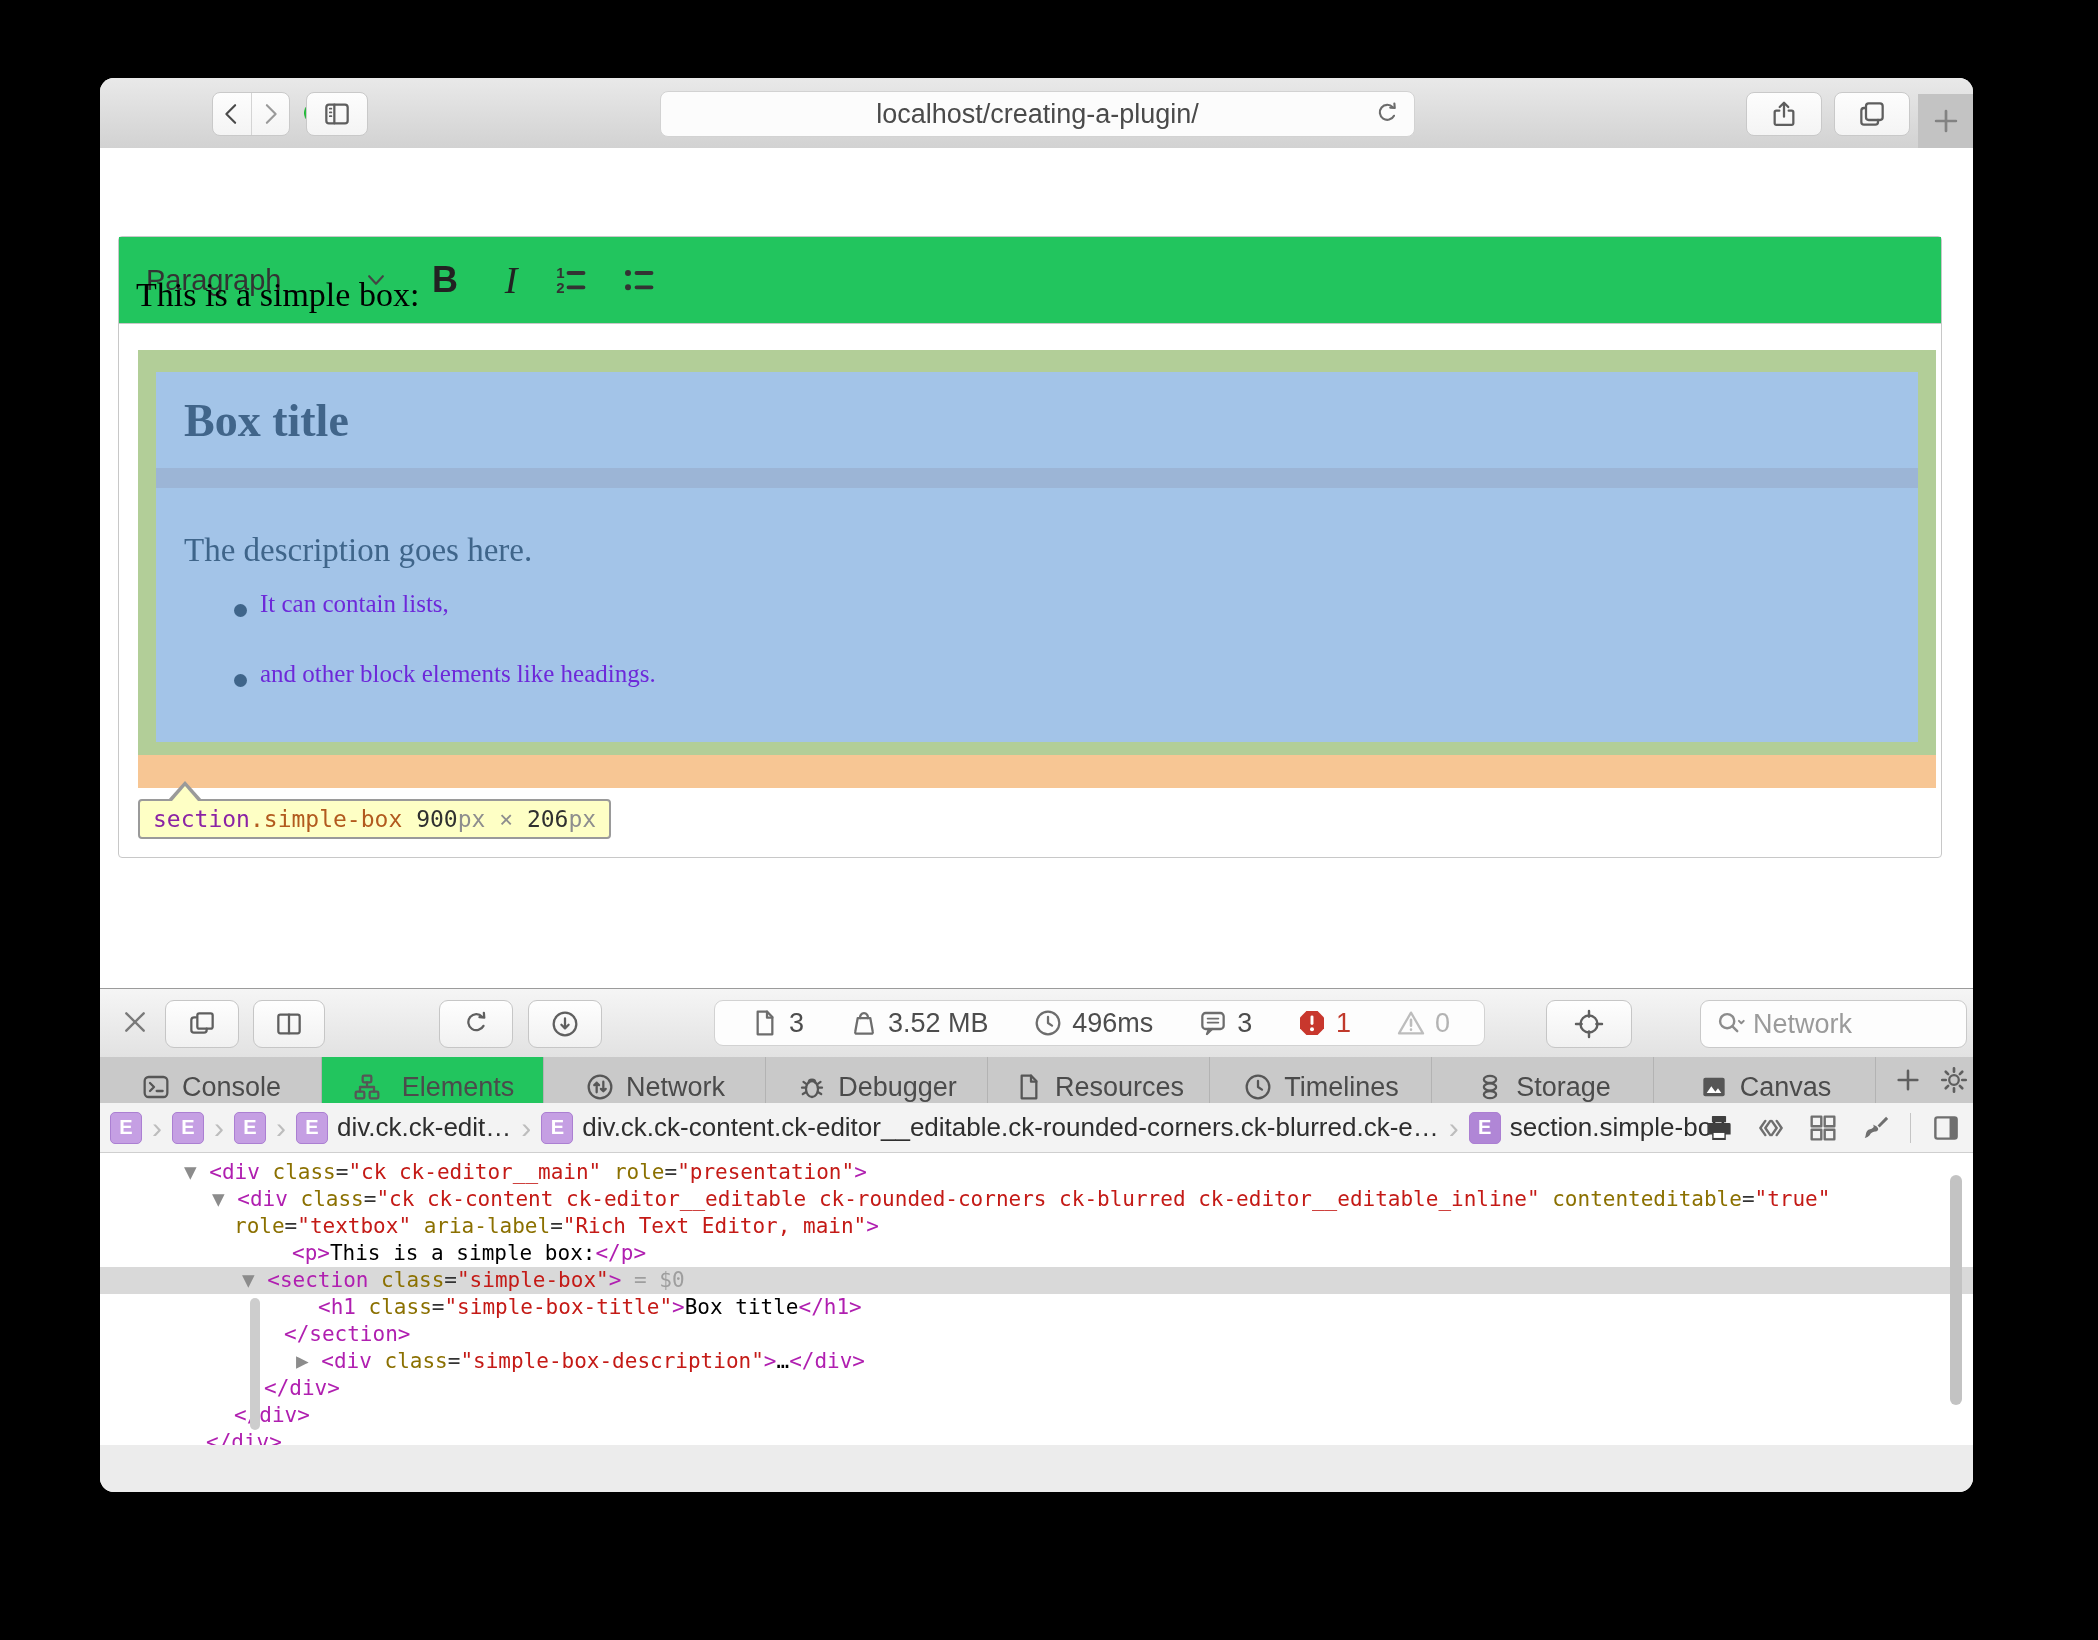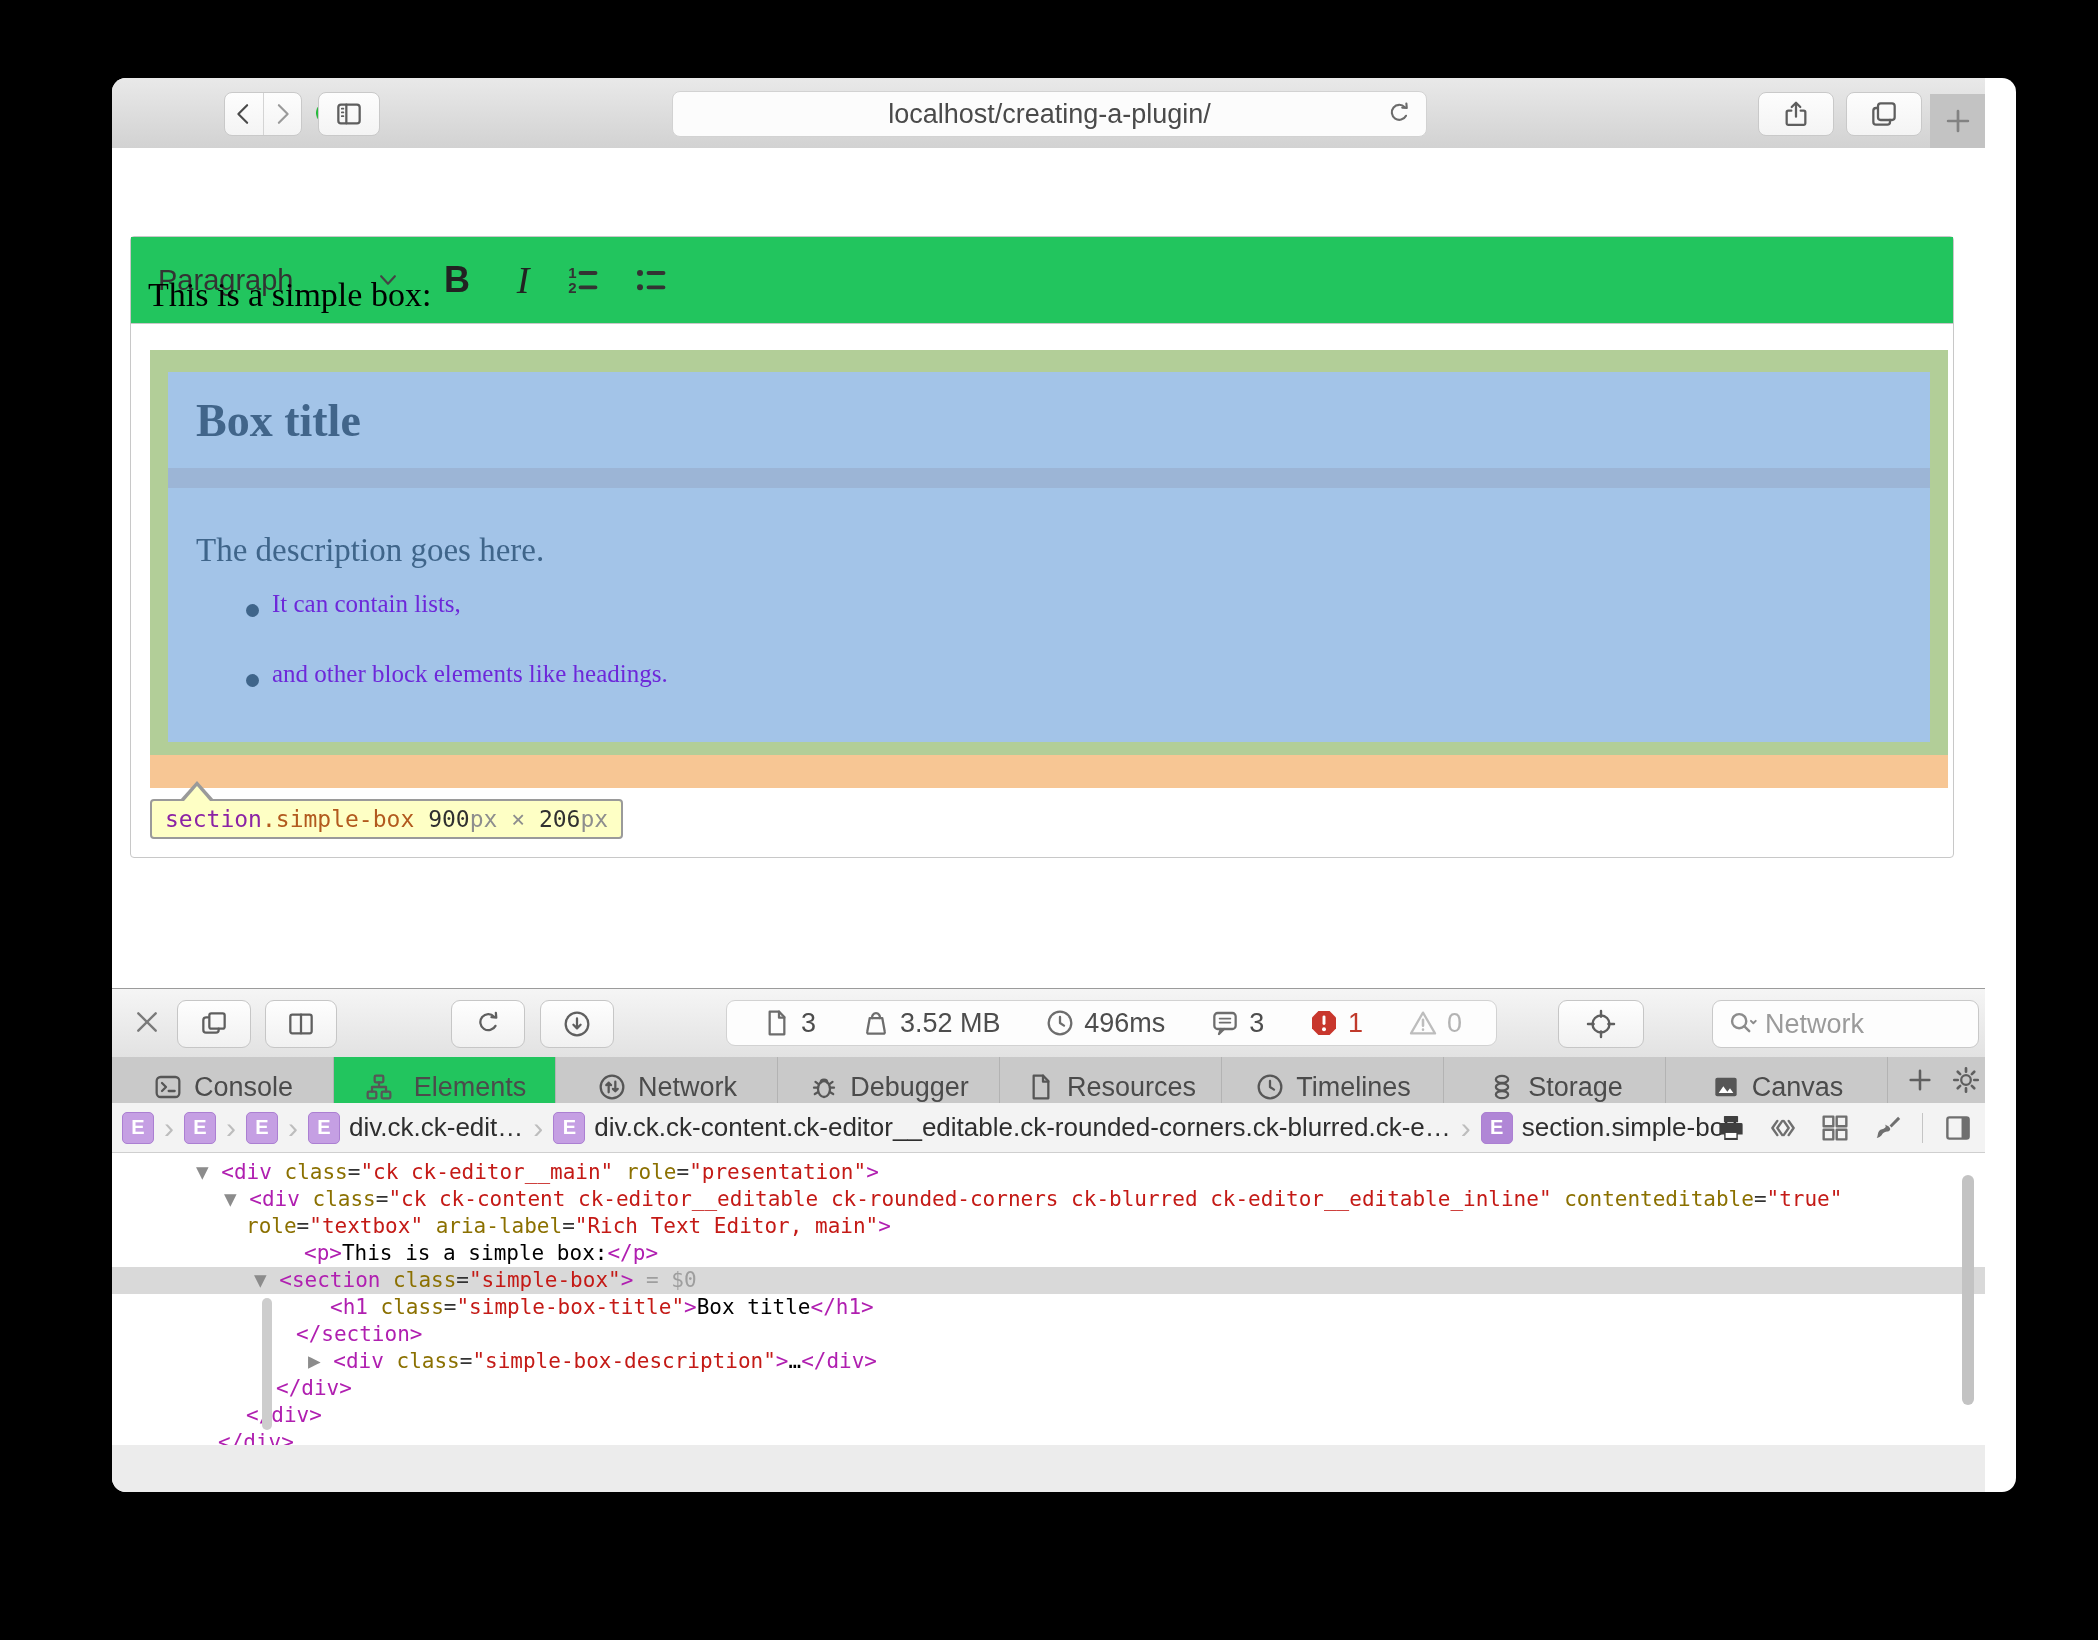--- a/index.html
+++ b/index.html
@@ -1,20 +1,20 @@
 <!DOCTYPE html>
 <html><head>
 <meta charset="utf-8">
 <style>
   html,body{margin:0;padding:0;background:#000;}
   .stage{position:relative;width:2098px;height:1640px;background:#000;overflow:hidden;
          font-family:"Liberation Sans",sans-serif;}
   .abs{position:absolute;}
-  .window{left:112px;top:78px;width:1873px;height:1414px;background:#fff;border-radius:14px;
-          overflow:hidden;box-shadow:0 20px 60px rgba(0,0,0,.6);padding-left:31px;}
+  .window{left:100px;top:78px;width:1873px;height:1414px;background:#fff;border-radius:14px;
+          overflow:hidden;box-shadow:0 20px 60px rgba(0,0,0,.6);}
 
   
   .titlebar{left:0;top:0;width:1873px;height:70px;
     background:linear-gradient(#e9e9e9,#d2d2d2);border-bottom:1px solid #a6a6a6;}
   .light{width:24px;height:24px;border-radius:50%;top:23px;}
   .tb-btn{top:14px;height:42px;background:linear-gradient(#fdfdfd,#f4f4f4);
     border:1px solid #c9c9c9;border-radius:8px;display:flex;align-items:center;justify-content:center;color:#5e5e5e;}
   .seg{display:flex;}
   .seg .half{width:37px;height:42px;display:flex;align-items:center;justify-content:center;}
   .seg .half+.half{border-left:1px solid #d4d4d4;}

